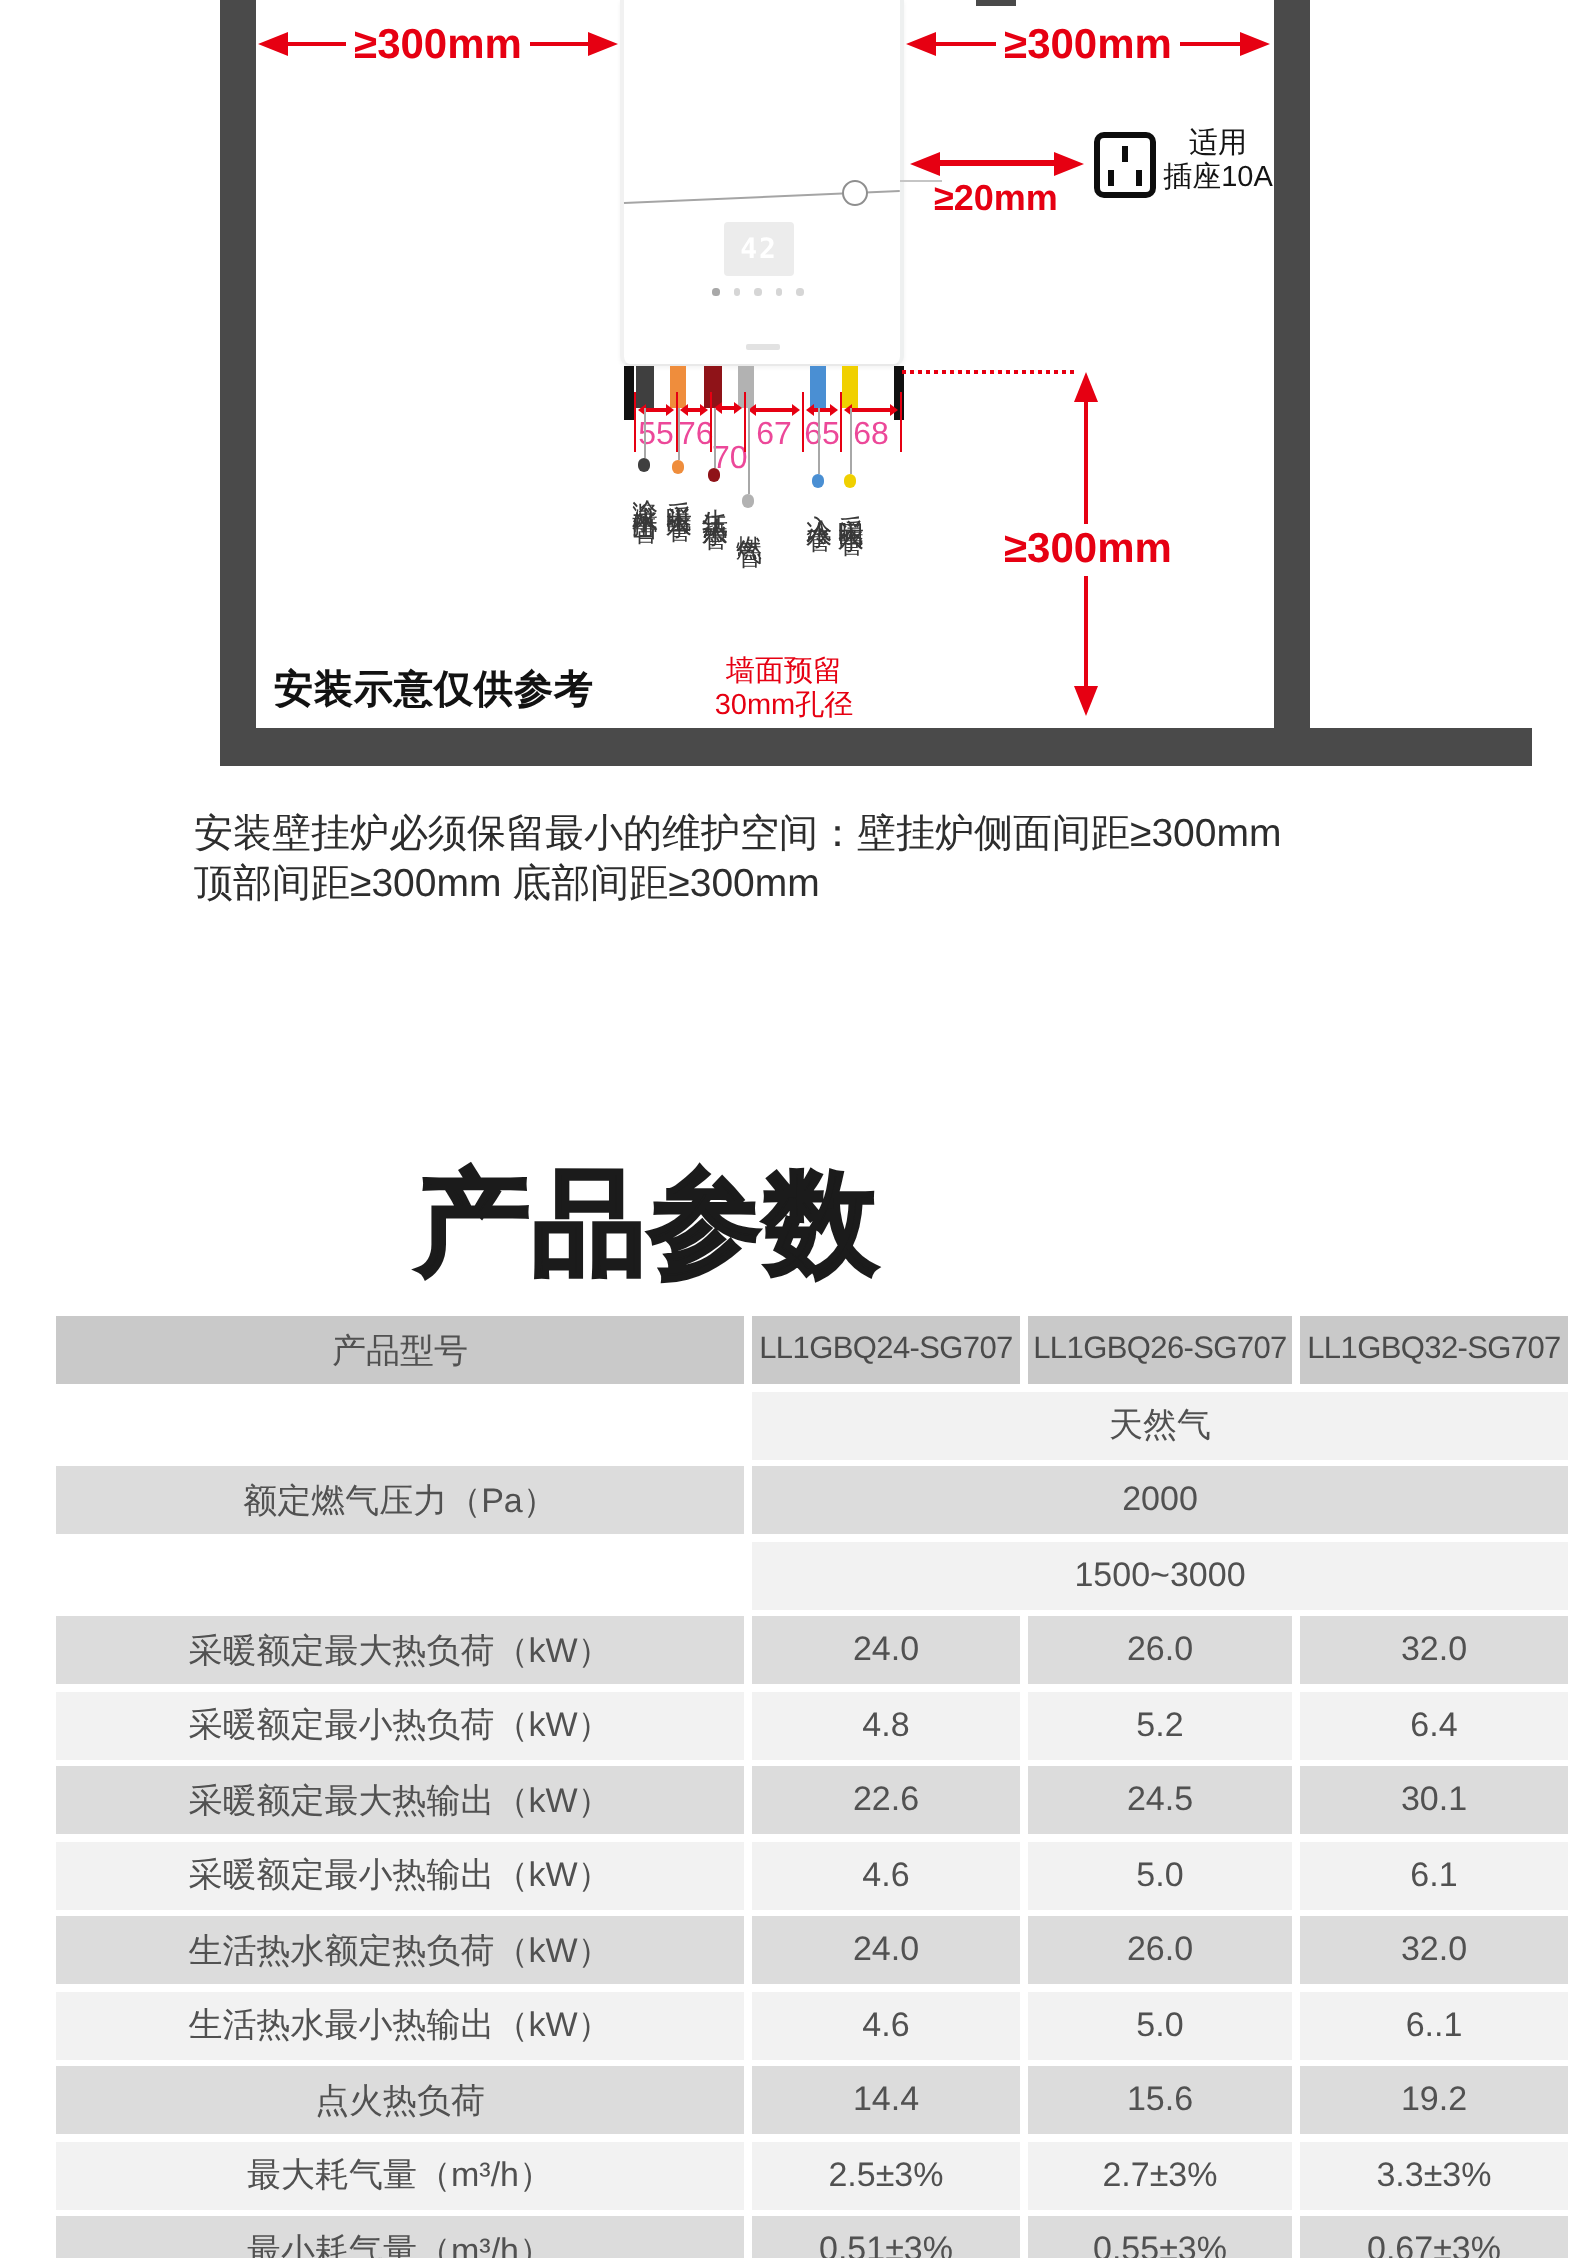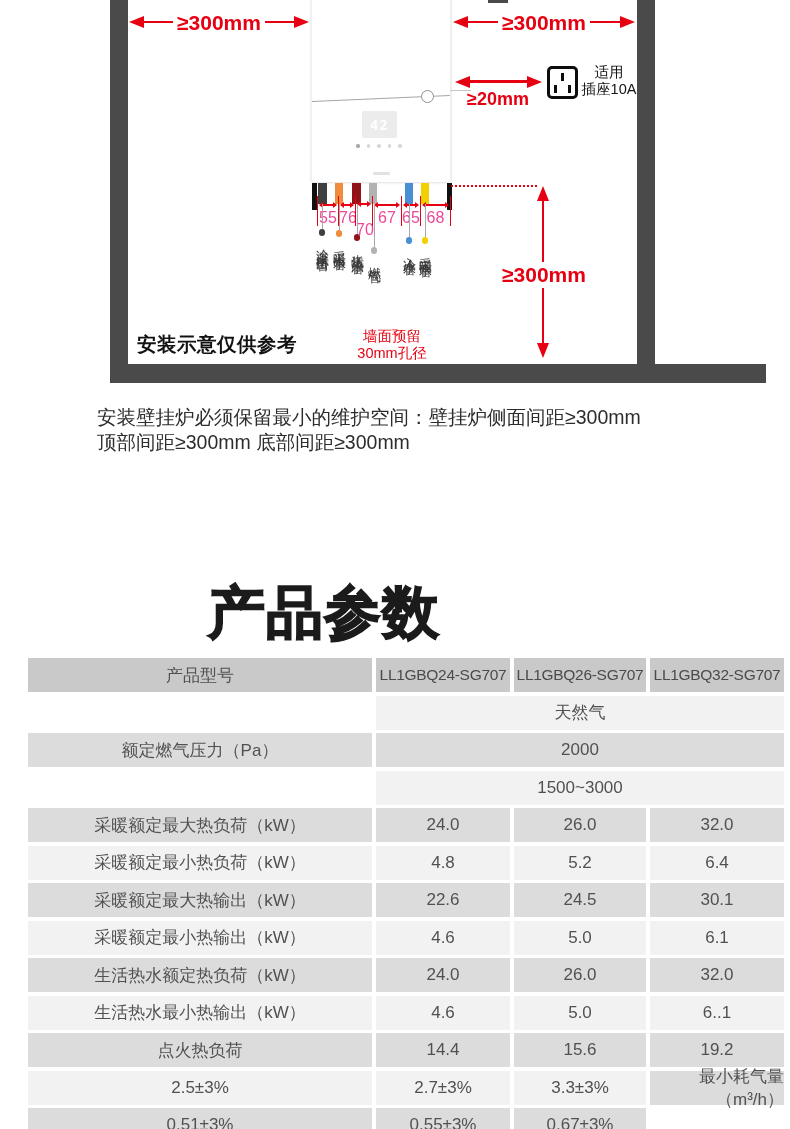--- a/index.html
+++ b/index.html
@@ -297,20 +297,21 @@
       <div class="cell r-dark">26.0</div>
       <div class="cell r-dark">32.0</div>
       <div class="cell r-light">生活热水最小热输出（kW）</div>
       <div class="cell r-light">4.6</div>
       <div class="cell r-light">5.0</div>
       <div class="cell r-light">6..1</div>
       <div class="cell r-dark">点火热负荷</div>
       <div class="cell r-dark">14.4</div>
       <div class="cell r-dark">15.6</div>
       <div class="cell r-dark">19.2</div>
+      <div class="cell r-light">最大耗气量（m³/h）</div>
       <div class="cell r-light">2.5±3%</div>
       <div class="cell r-light">2.7±3%</div>
       <div class="cell r-light">3.3±3%</div>
       <div class="cell r-dark">最小耗气量（m³/h）</div>
       <div class="cell r-dark">0.51±3%</div>
       <div class="cell r-dark">0.55±3%</div>
       <div class="cell r-dark">0.67±3%</div>
     </div>
 
 </div>

